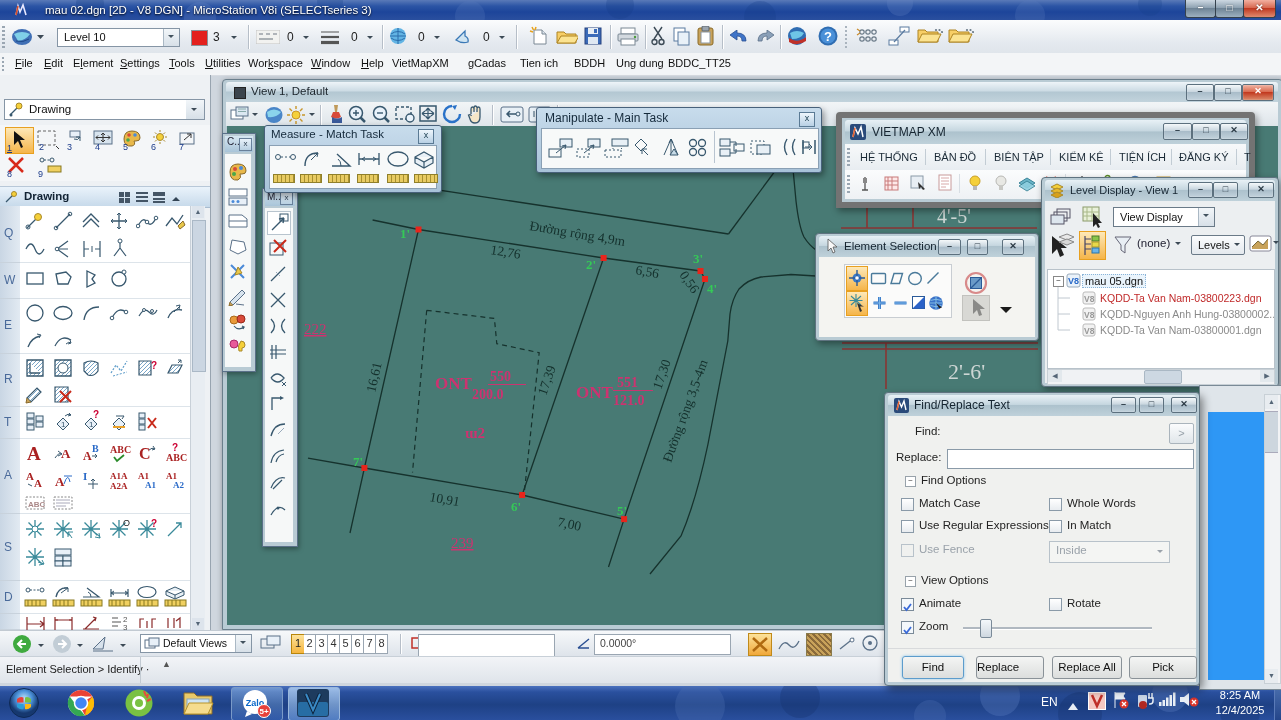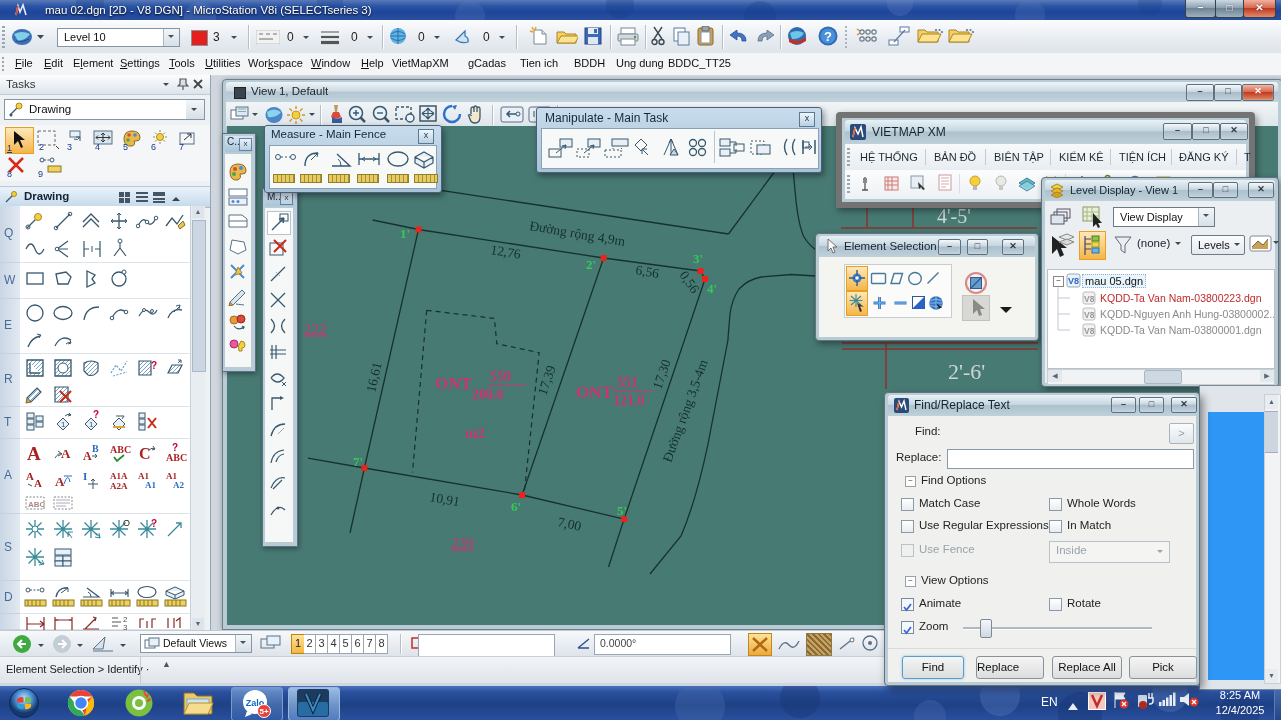--- a/index.html
+++ b/index.html
@@ -198,30 +198,20 @@
  <div class="mi" style="left:361px"><u>H</u>elp</div>
  <div class="mi" style="left:392px">VietMapXM</div>
  <div class="mi" style="left:468px">gCadas</div>
  <div class="mi" style="left:520px">Tien ich</div>
  <div class="mi" style="left:574px">BDDH</div>
  <div class="mi" style="left:616px">Ung dung</div>
  <div class="mi" style="left:668px">BDDC_TT25</div>
 </div>
 
 <div class="abs" id="tasks" style="left:0;top:75px;width:210px;height:555px;background:#eef1f4;border-right:1px solid #98a4b0">
- <div class="abs" style="left:0;top:0;width:210px;height:19px;background:linear-gradient(180deg,#fdfefe,#dce4ec);border-bottom:1px solid #c2ccd6">
-  <span style="position:absolute;left:6px;top:3px;font-size:11.5px;color:#333">Tasks</span>
-  <span class="darr" style="left:163px;top:8px"></span>
-  <svg class="icon" style="left:177px;top:3px" width="12" height="13">
-        <path d="M3 1 h6 v5 l2 2 h-10 l2 -2 z M6 8 v4" stroke="#555" fill="#dde" stroke-width="1.2"></path>
-      </svg>
-  <svg class="icon" style="left:192px;top:3px" width="12" height="12">
-        <path d="M2 2 L10 10 M10 2 L2 10" stroke="#444" stroke-width="1.8"></path>
-      </svg>
- </div>
  <div class="abs" style="left:4px;top:24px;width:182px;height:19px;background:#fff;border:1px solid #8595a5">
   <svg class="icon" style="left:3px;top:2px" width="16" height="15">
         <path d="M2 13 L10 5" stroke="#38586e" stroke-width="1.3"></path>
         <circle cx="11" cy="4" r="3" fill="#f5d03a" stroke="#a8882a"></circle>
         <circle cx="3" cy="13" r="1.5" fill="#38586e"></circle>
       </svg>
   <span style="position:absolute;left:24px;top:3px;font-size:11.5px;color:#111">Drawing</span>
  </div>
  <div class="abs" style="left:186px;top:24px;width:18px;height:19px;background:linear-gradient(180deg,#f2f6f9,#d7e0e8);border:1px solid #8595a5;border-left:none">
       <span class="darr" style="left:5px;top:8px"></span>
@@ -917,21 +907,21 @@
         <path d="M3 16 Q8 4 17 6 M5 17 L14 8" fill="none" stroke="#38586e" stroke-width="1.2"></path>
       </svg>
   <svg class="icon" style="left:3px;top:290px" width="20" height="20">
         <path d="M3 17 Q10 5 17 12" fill="none" stroke="#38586e" stroke-width="1.3"></path>
         <circle cx="10" cy="10" r="1.5" fill="#38586e"></circle>
       </svg>
  </div>
 </div>
 
 <div class="abs" id="measuretb" style="left:264px;top:125px;width:176px;height:66px;background:linear-gradient(180deg,#c8dcEC,#a8c2d8);border:1px solid #48617a;border-radius:3px;box-shadow:2px 3px 6px rgba(0,0,0,.4)">
- <div class="abs" style="left:6px;top:2px;font-size:11.5px;color:#14293a">Measure - Main Fence</div>
+ <div class="abs" style="left:6px;top:2px;font-size:11.5px;color:#14293a">Measure - Match Task</div>
  <div class="abs" style="left:153px;top:3px;width:14px;height:13px;background:linear-gradient(180deg,#eef6fc,#b8d0e4);border:1px solid #5a7a94;text-align:center;font-size:9px;line-height:11px;color:#245">x</div>
  <div class="abs" style="left:4px;top:19px;width:166px;height:42px;background:#f7f9f9;border:1px solid #8aa0b4">
   <svg class="icon" style="left:4px;top:4px" width="24" height="20">
         <circle cx="4" cy="7" r="2.5" fill="none" stroke="#38586e"></circle>
         <circle cx="19" cy="7" r="2.5" fill="none" stroke="#38586e"></circle>
         <path d="M7 7 h9" stroke="#38586e" stroke-dasharray="2 2"></path>
       </svg>
   <svg class="icon" style="left:31px;top:3px" width="24" height="21">
         <path d="M4 17 Q4 4 17 4" fill="none" stroke="#38586e" stroke-width="1.4"></path>
         <path d="M10 11 L17 4 l-4 1 m4 -1 l-1 4" stroke="#38586e" fill="none"></path>

